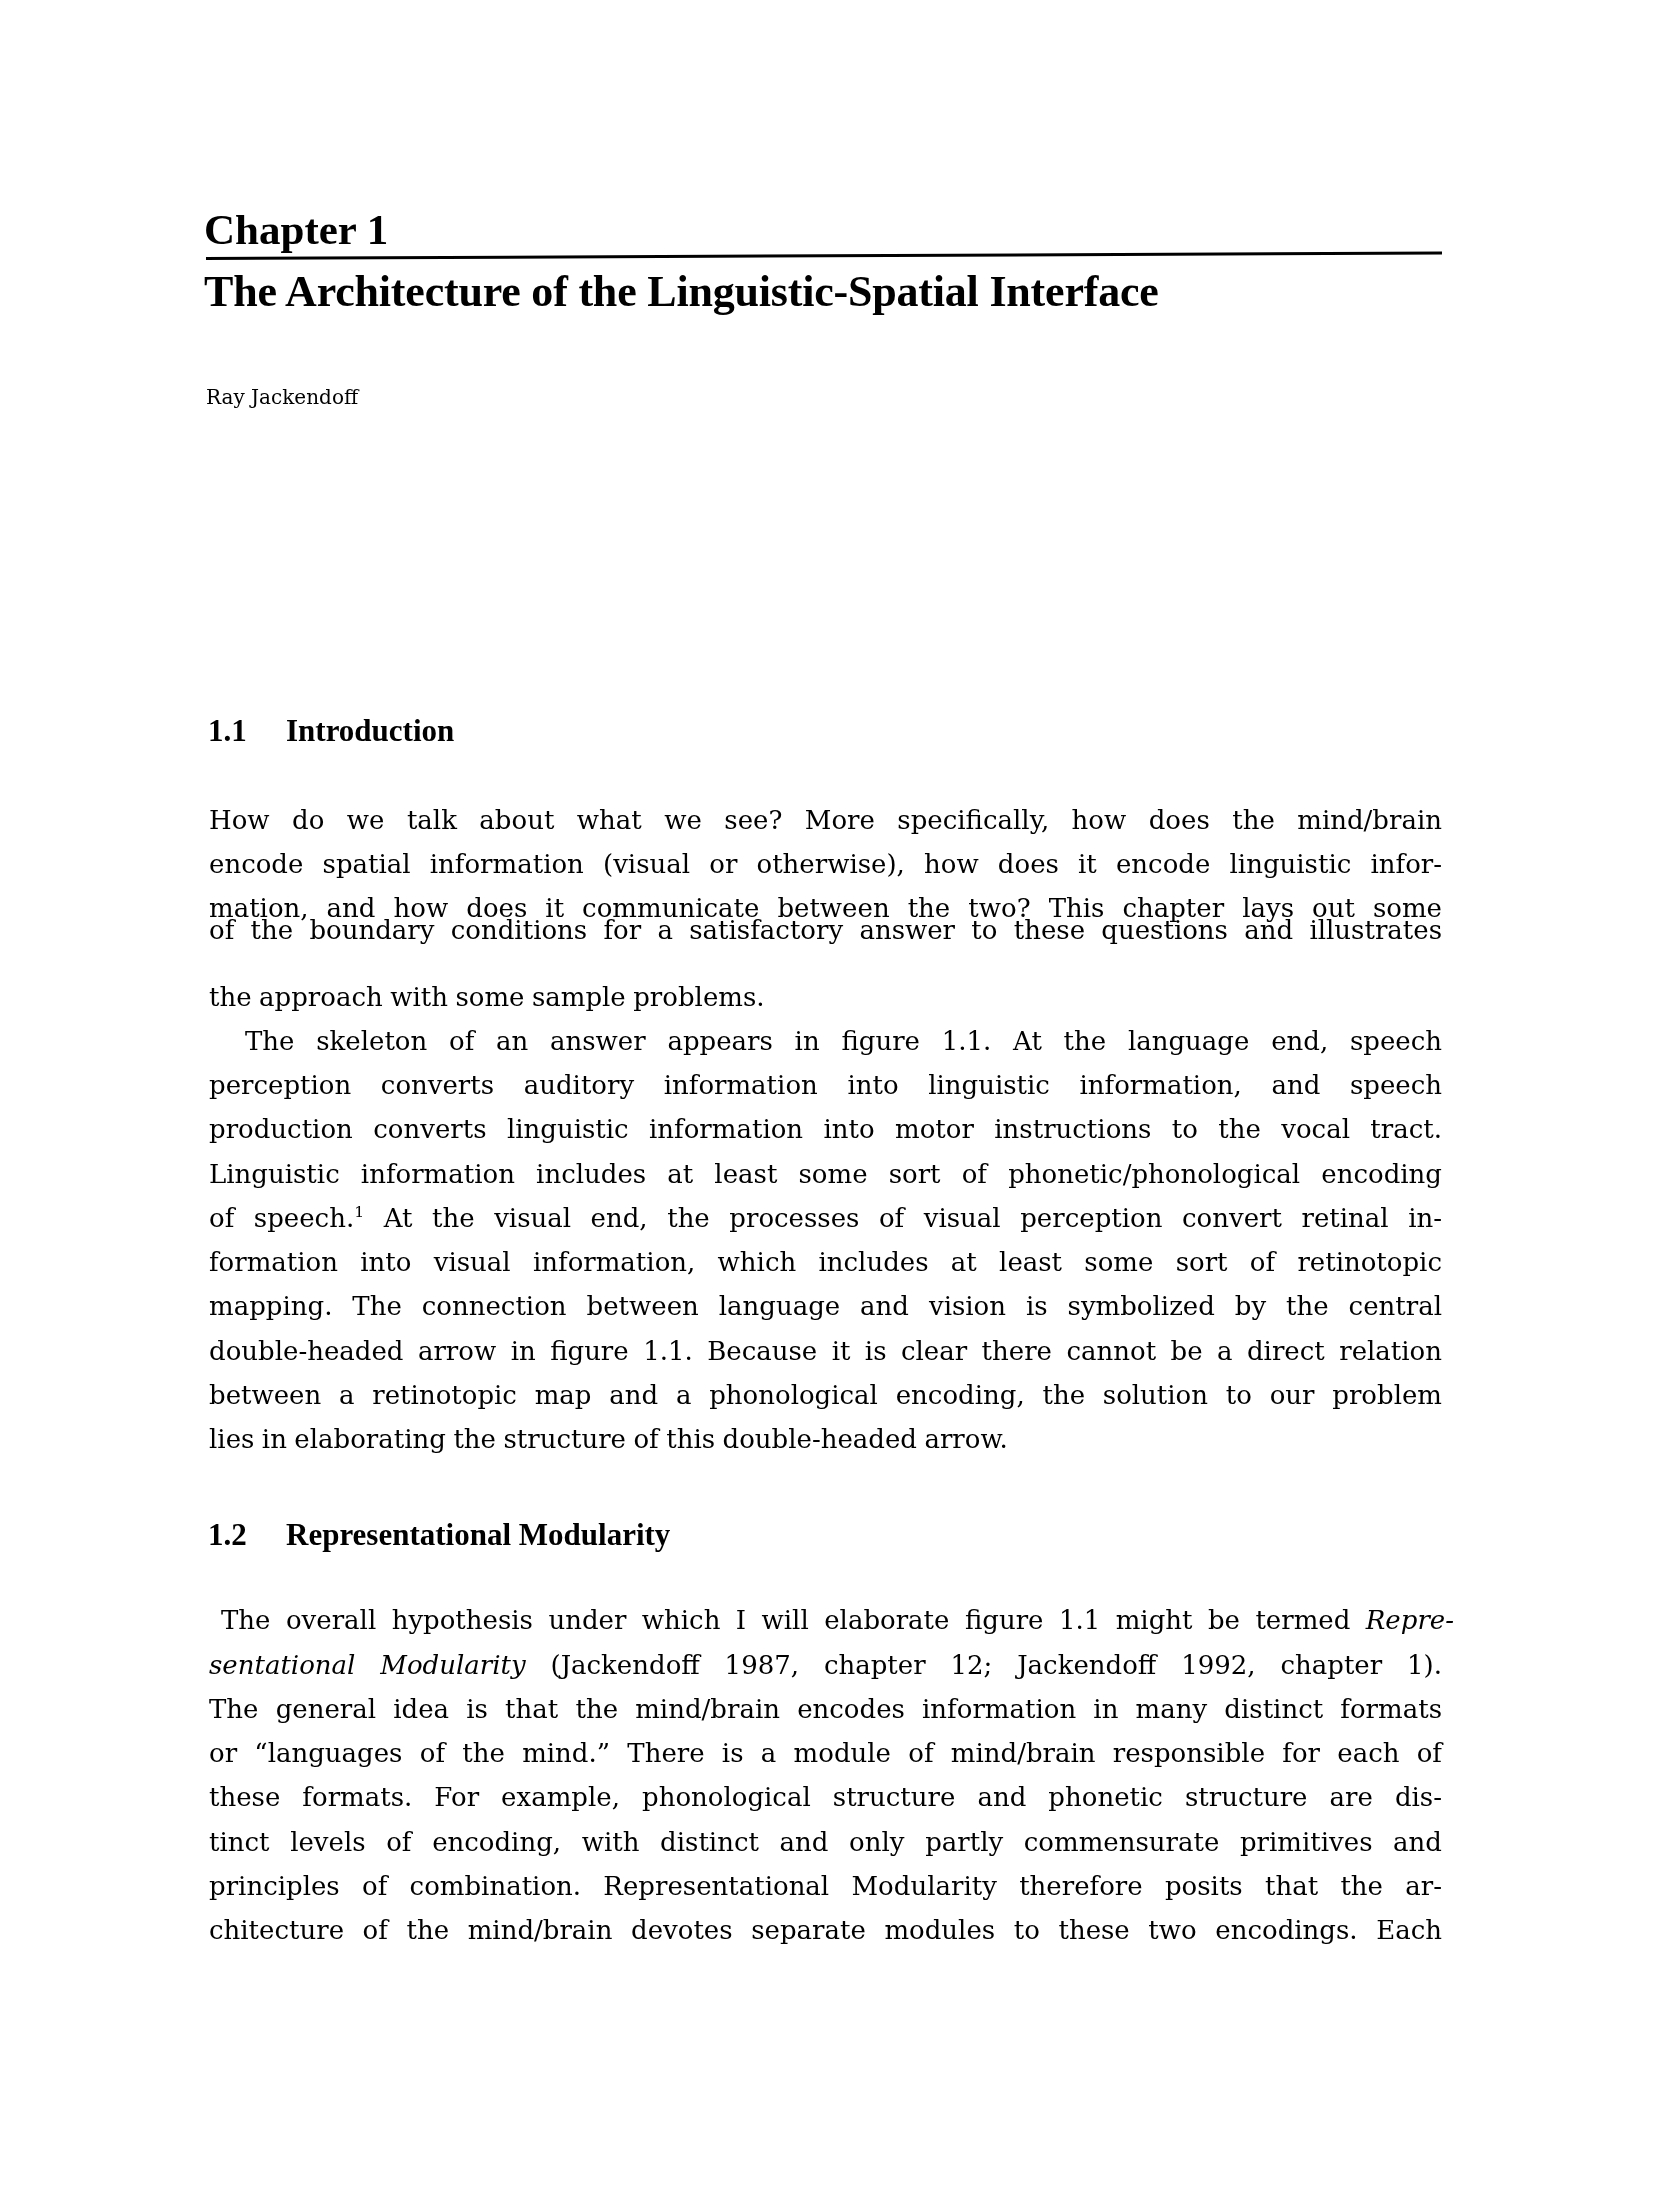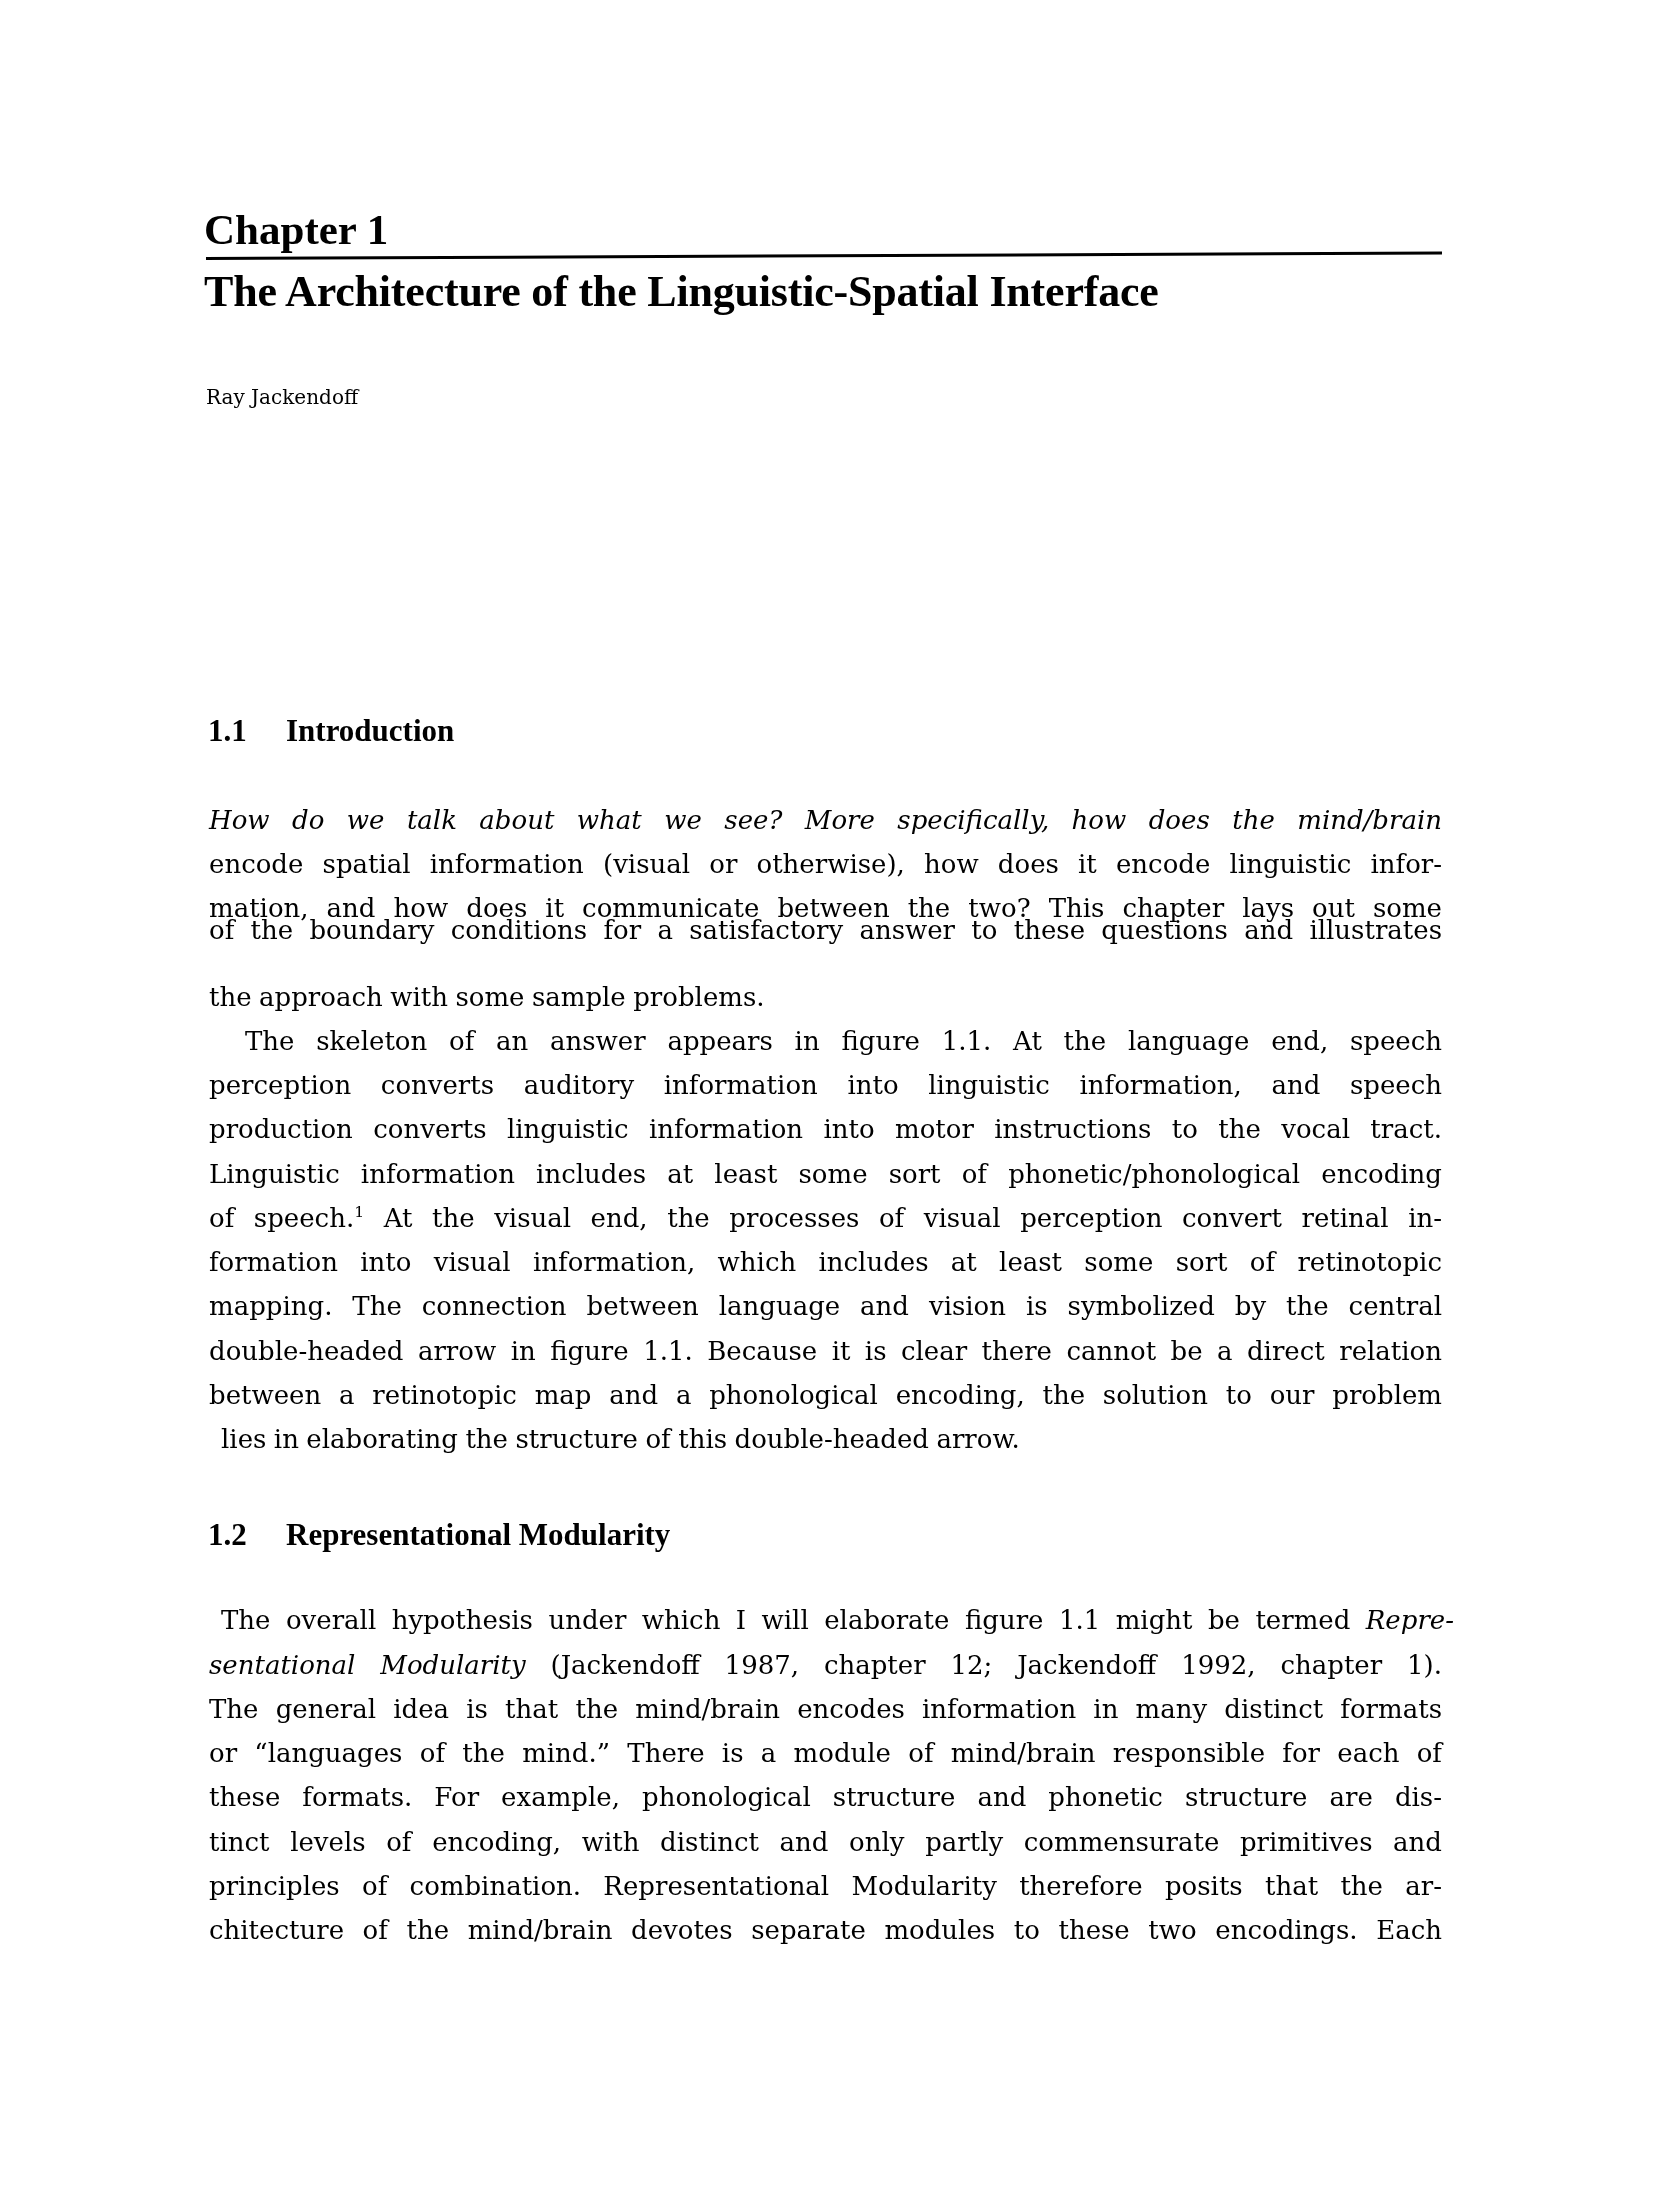--- a/index.html
+++ b/index.html
@@ -47,35 +47,35 @@
 
 <div class="abs section-heading" style="top:715px;">
   <span class="num">1.1</span><span>Introduction</span>
 </div>
 
 <div class="abs section-heading" style="top:1519px;">
   <span class="num">1.2</span><span>Representational Modularity</span>
 </div>
 
 <div id="body-text">
-    <div class="line" style="top: 798px; font-style: italic;"><span>How do we talk about what we see? More specifically, how does the mind/brain</span></div>
+    <div class="line" style="top: 798px;"><span>How do we talk about what we see? More specifically, how does the mind/brain</span></div>
     <div class="line" style="top: 842px;"><span>encode spatial information (visual or otherwise), how does it encode linguistic infor-</span></div>
     <div class="line" style="top: 886px;"><span>mation, and how does it communicate between the two? This chapter lays out some</span></div>
     <div class="line" style="top: 908px;"><span>of the boundary conditions for a satisfactory answer to these questions and illustrates</span></div>
     <div class="line last" style="top: 975px;"><span>the approach with some sample problems.</span></div>
     <div class="line indent" style="top: 1019px;"><span>The skeleton of an answer appears in figure 1.1. At the language end, speech</span></div>
     <div class="line" style="top: 1063px;"><span>perception converts auditory information into linguistic information, and speech</span></div>
     <div class="line" style="top: 1107px;"><span>production converts linguistic information into motor instructions to the vocal tract.</span></div>
     <div class="line" style="top: 1152px;"><span>Linguistic information includes at least some sort of phonetic/phonological encoding</span></div>
     <div class="line" style="top: 1196px;"><span>of speech.</span><sup>1</sup><span> At the visual end, the processes of visual perception convert retinal in-</span></div>
     <div class="line" style="top: 1240px;"><span>formation into visual information, which includes at least some sort of retinotopic</span></div>
     <div class="line" style="top: 1284px;"><span>mapping. The connection between language and vision is symbolized by the central</span></div>
     <div class="line" style="top: 1329px;"><span>double-headed arrow in figure 1.1. Because it is clear there cannot be a direct relation</span></div>
     <div class="line" style="top: 1373px;"><span>between a retinotopic map and a phonological encoding, the solution to our problem</span></div>
-    <div class="line last" style="top: 1417px; margin-left: 12px;"><span>lies in elaborating the structure of this double-headed arrow.</span></div>
+    <div class="line last" style="top: 1417px;"><span>lies in elaborating the structure of this double-headed arrow.</span></div>
     <div class="line" style="top: 1598px; margin-left: 12px;"><span>The overall hypothesis under which I will elaborate figure 1.1 might be termed </span><em>Repre-</em></div>
     <div class="line" style="top: 1643px;"><em>sentational Modularity</em><span> (Jackendoff 1987, chapter 12; Jackendoff 1992, chapter 1).</span></div>
     <div class="line" style="top: 1687px;"><span>The general idea is that the mind/brain encodes information in many distinct formats</span></div>
     <div class="line" style="top: 1731px;"><span>or “languages of the mind.” There is a module of mind/brain responsible for each of</span></div>
     <div class="line" style="top: 1775px;"><span>these formats. For example, phonological structure and phonetic structure are dis-</span></div>
     <div class="line" style="top: 1820px;"><span>tinct levels of encoding, with distinct and only partly commensurate primitives and</span></div>
     <div class="line" style="top: 1864px;"><span>principles of combination. Representational Modularity therefore posits that the ar-</span></div>
     <div class="line" style="top: 1908px;"><span>chitecture of the mind/brain devotes separate modules to these two encodings. Each</span></div>
   </div>
 

